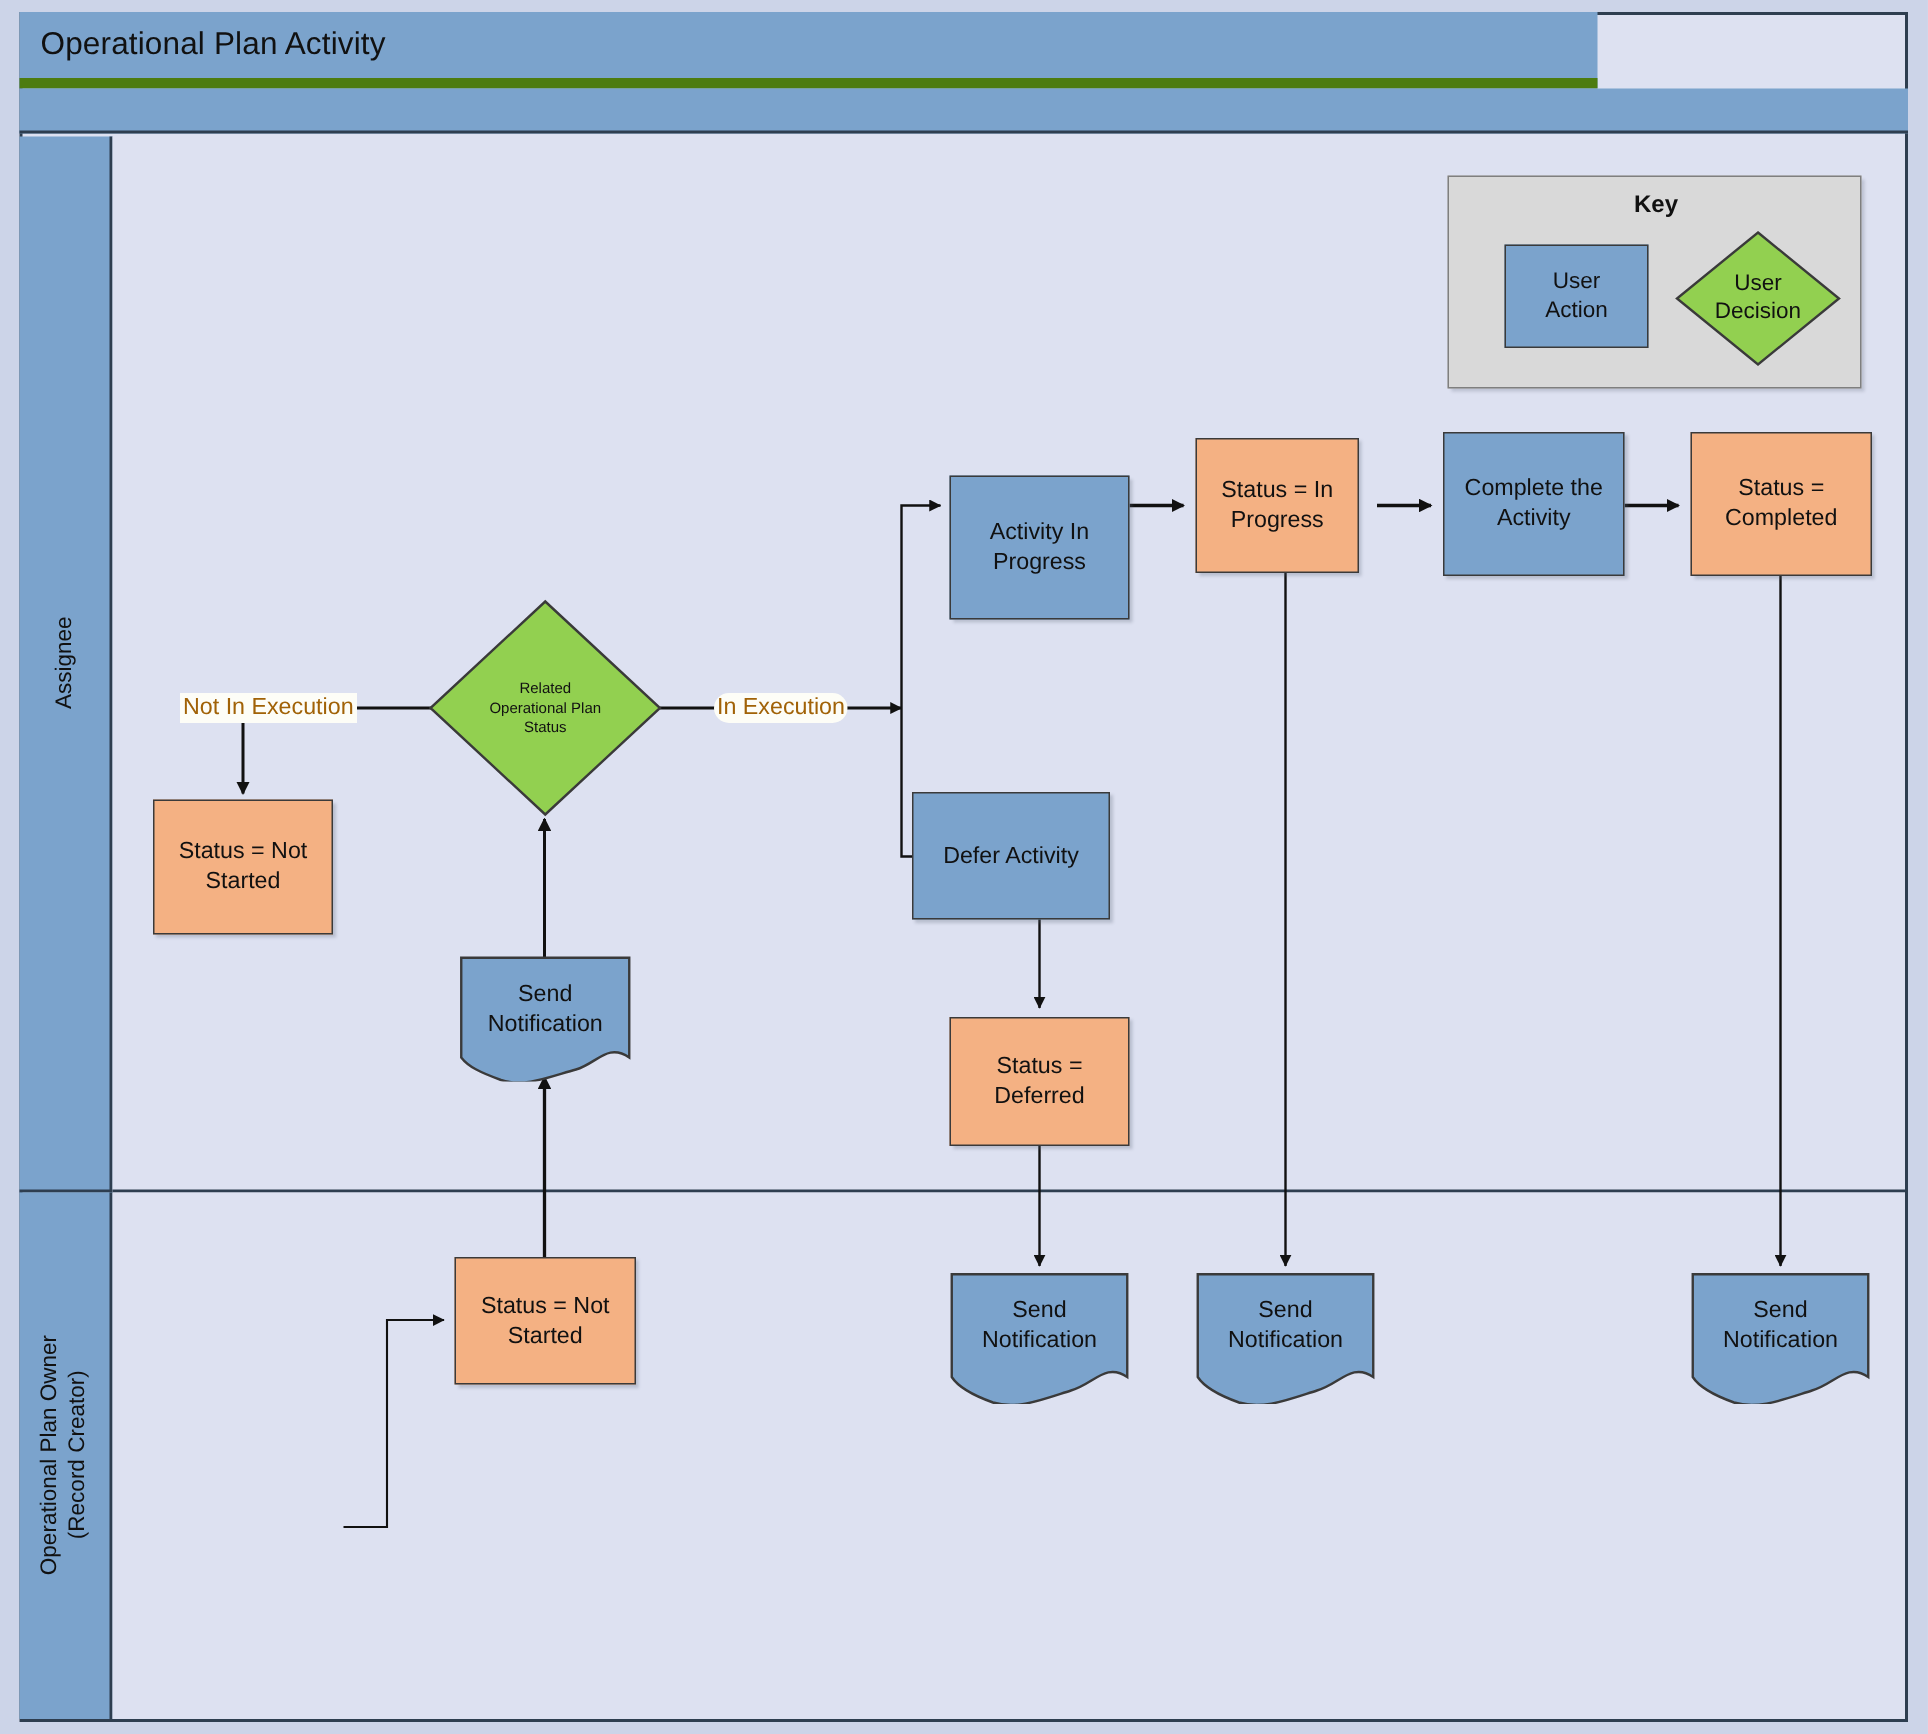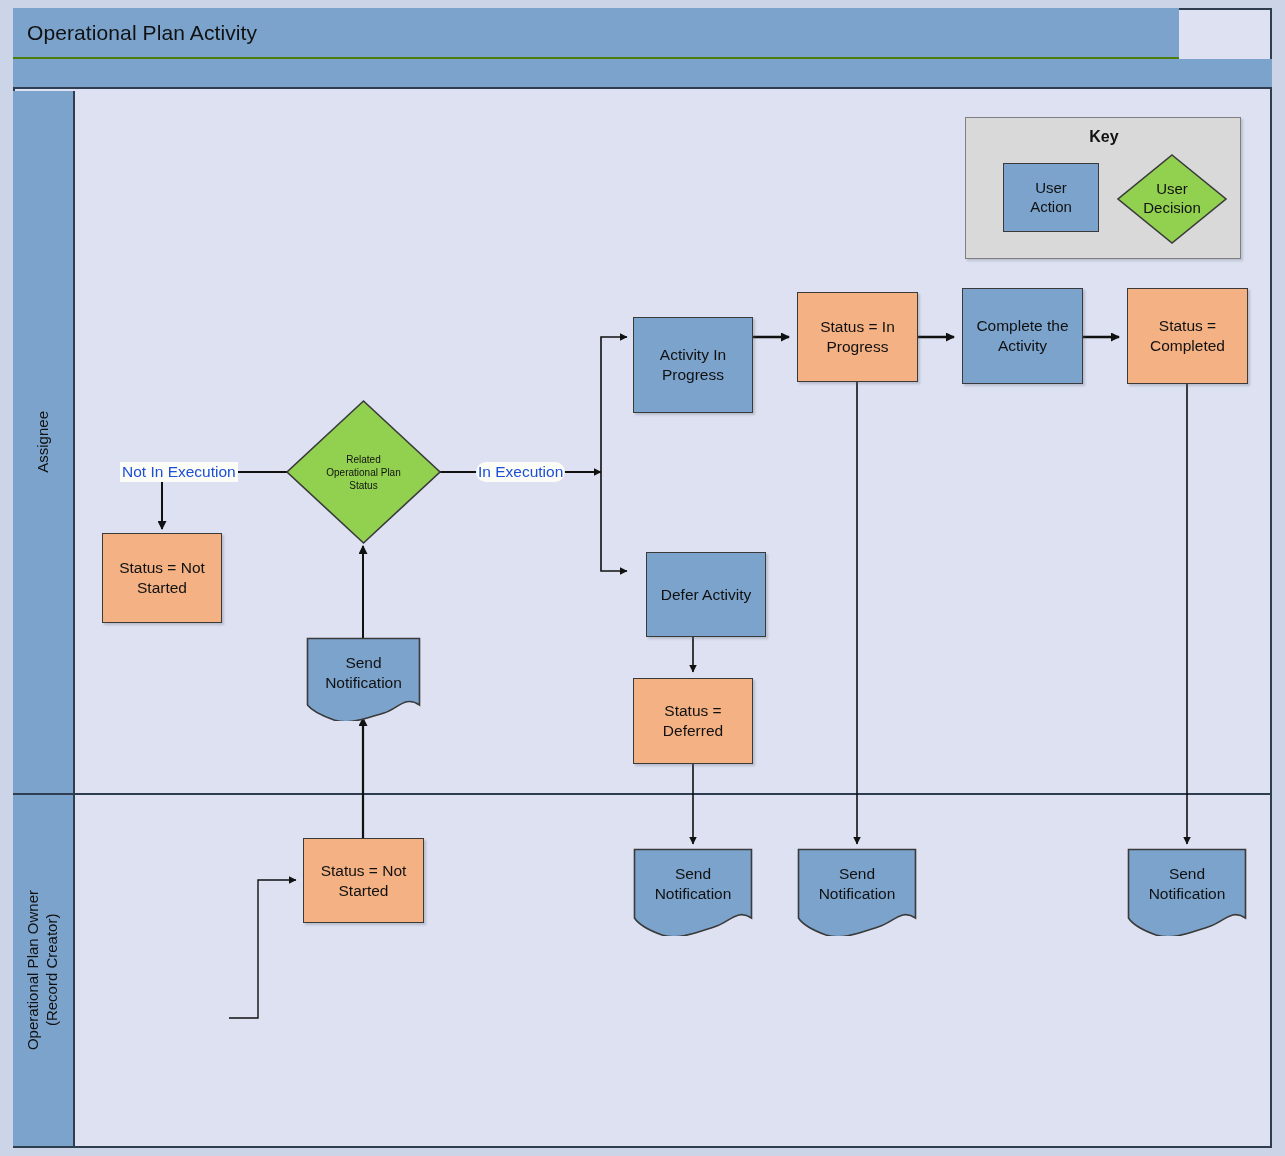--- a/index.html
+++ b/index.html
@@ -23,24 +23,24 @@
     width: 1259px;
     height: 1140px;
     border: 2px solid #2e3e50;
     box-sizing: border-box;
     background: #dde1f1;
   }
   .pool-title {
     position: absolute;
     left: 13px;
     top: 8px;
-    width: 1166px;
+    width: 1052px;
     height: 51px;
     background: #7ba3cc;
-    border-bottom: 2px solid #4d7c0f;
+    border-bottom: 7px solid #4d7c0f;
     box-sizing: border-box;
     display: flex;
     align-items: center;
     padding-left: 14px;
     font-size: 21px;
     color: #111;
     letter-spacing: .1px;
   }
   .pool-subbar {
     position: absolute;
@@ -134,21 +134,21 @@
     line-height: 1.3;
     color: #111;
     white-space: pre-line;
   }
 
   
   .edge-label {
     position: absolute;
     background: #fdfdf7;
     font-size: 15.5px;
-    color: #1d4ed8;
+    color: #a16207;
     padding: 1px 2px;
     white-space: nowrap;
     z-index: 3;
   }
 
   
   .keybox {
     position: absolute;
     left: 965px;
     top: 117px;
@@ -282,30 +282,30 @@
     <svg width="115" height="84" viewBox="0 0 115 84">
       <path d="M1.5,1.5 H113.5 V68 C99,58 92,72 78,76 C60,81 44,88 28,83 C14,78 6,74 1.5,68 Z" fill="#7ba3cc" stroke="#3a3a3a" stroke-width="1.6"></path>
     </svg>
     <span class="doc-label">Send
 Notification</span>
   </div>
 
   <div class="node action" style="left:633px; top:288px; width:120px; height:96px;margin-top:29px;">Activity In
 Progress</div>
 
-  <div class="node status" style="left:797px; top:292px; width:121px; height:90px;">Status = In
+  <div class="node status" style="left:797px; top:292px; width:109px; height:90px;">Status = In
 Progress</div>
 
   <div class="node action" style="left:962px; top:288px; width:121px; height:96px;">Complete the
 Activity</div>
 
   <div class="node status" style="left:1127px; top:288px; width:121px; height:96px;">Status =
 Completed</div>
 
-  <div class="node action" style="left:646px; top:528px; width:120px; height:85px;margin-top:24px;">Defer Activity</div>
+  <div class="node action" style="left:608px; top:528px; width:132px; height:85px;">Defer Activity</div>
 
   <div class="node status" style="left:633px; top:678px; width:120px; height:86px;">Status =
 Deferred</div>
 
   <div class="edge-label" style="left:120px; top:462px;">Not In Execution</div>
   <div class="edge-label" style="left:476px; top:462px;border-radius:10px;">In Execution</div>
 
 
   <div class="node status" style="left:303px; top:838px; width:121px; height:85px;">Status = Not
 Started</div>

